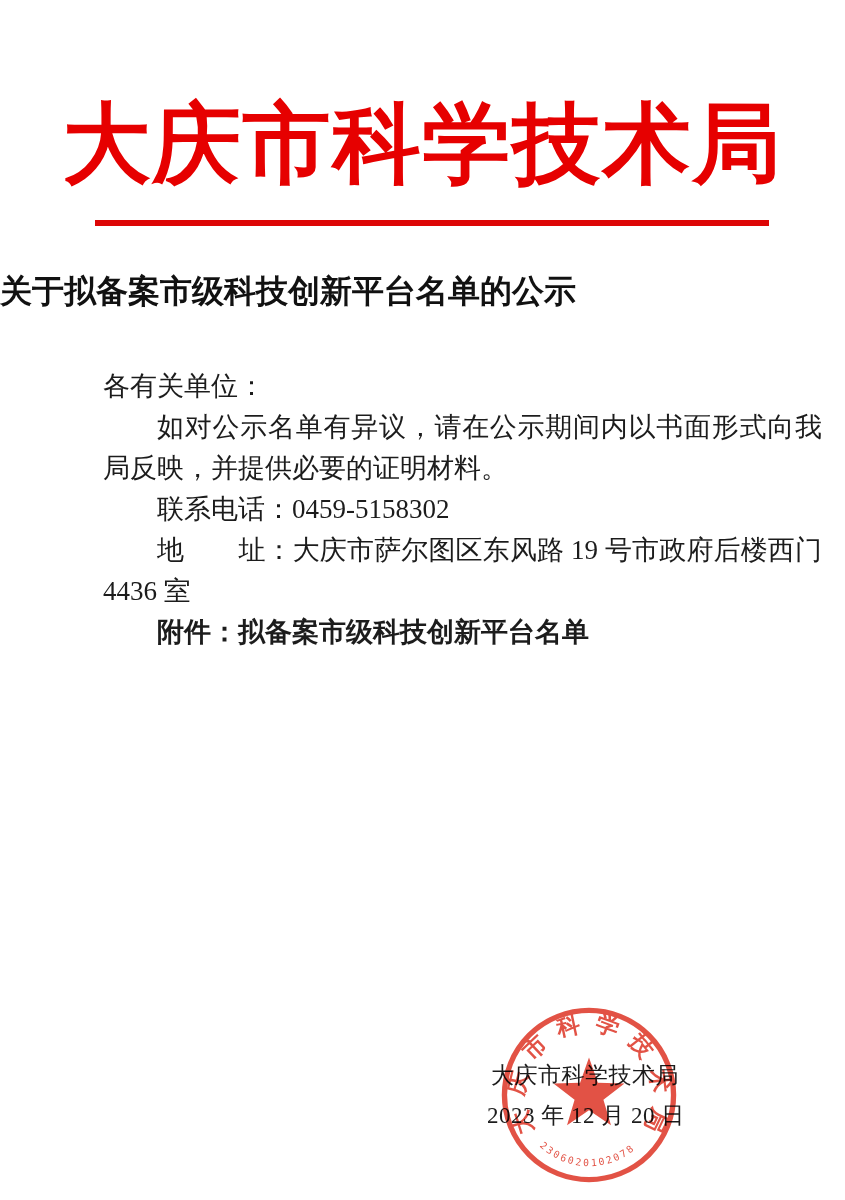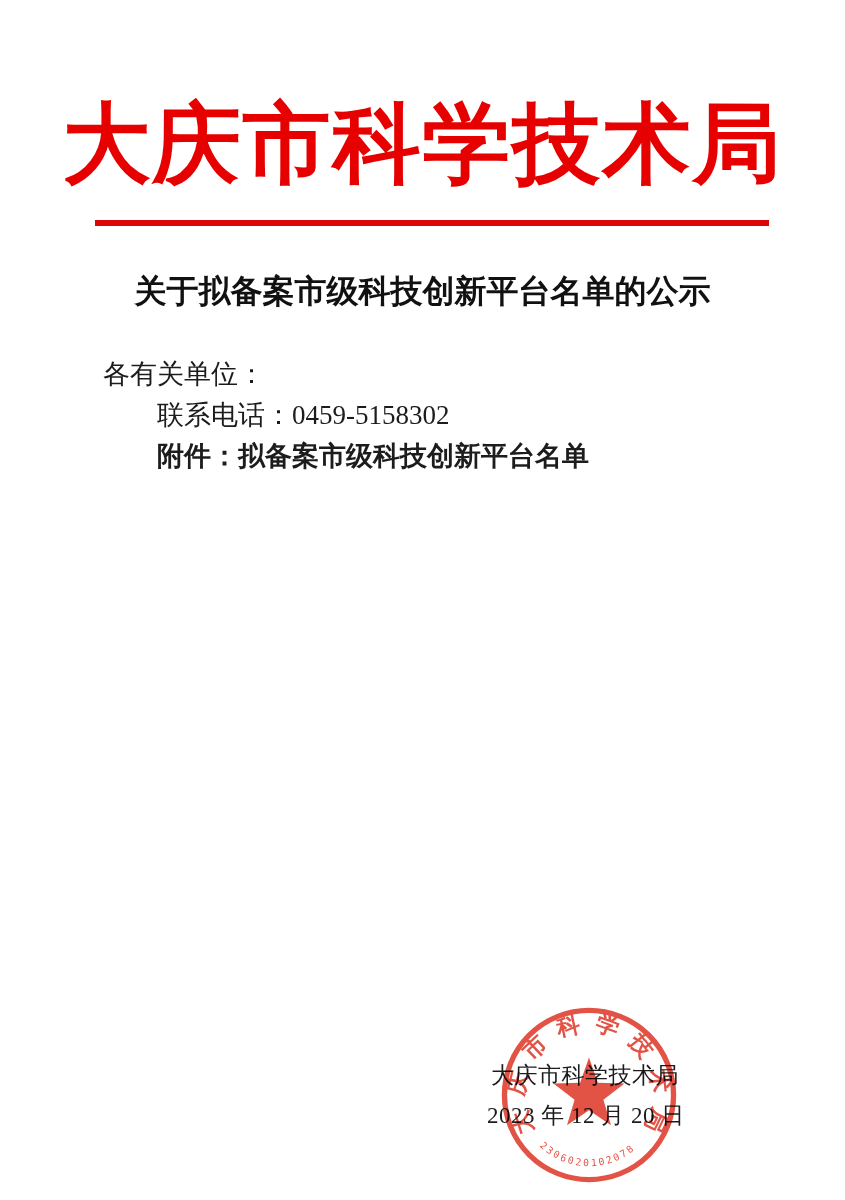--- a/index.html
+++ b/index.html
@@ -11,26 +11,26 @@
   .page{position:relative;width:845px;height:1200px;background:#ffffff;}
   .letterhead{
     margin-top:92px;text-align:center;
     color:#e60000;font-size:88px;font-weight:bold;
     letter-spacing:2px;line-height:1.2;white-space:nowrap;
   }
   .red-divider{
     margin:22px 0 0 95px;width:674px;height:6px;background:#dd0606;
   }
   .doc-title{
-    margin-top:44px;text-align:center;
+    margin-top:44px;text-align:left;
     font-size:32px;font-weight:bold;color:#111;
     letter-spacing:0px;white-space:nowrap;
   }
   .body-block{
-    margin-top:40px;padding:0 23px 0 103px;
+    margin-top:52px;padding:0 23px 0 103px;
     font-size:27px;line-height:41px;text-align:justify;
     color:#1c1c1c;
   }
   .body-block p{margin:0;}
   .indent{text-indent:2em;}
   .attachment{margin-top:29px;font-weight:bold;}
   .sig{
     position:absolute;white-space:nowrap;
     font-size:23px;color:#1c1c1c;letter-spacing:0.5px;
   }
@@ -51,21 +51,23 @@
 <div class="page">
 
   <div class="letterhead">大庆市科学技术局</div>
 
   <div class="red-divider"></div>
 
   <div class="doc-title">关于拟备案市级科技创新平台名单的公示</div>
 
   <div class="body-block">
     <p>各有关单位：</p>
+    <p class="indent">如对公示名单有异议，请在公示期间内以书面形式向我局反映，并提供必要的证明材料。</p>
     <p class="indent">联系电话：0459-5158302</p>
+    <p class="indent">地　　址：大庆市萨尔图区东风路 19 号市政府后楼西门 4436 室</p>
     <p class="indent attachment">附件：拟备案市级科技创新平台名单</p>
   </div>
 
   <div class="sig sig-org">大庆市科学技术局</div>
 
   <div class="sig sig-date">2023 年 12 月 20 日</div>
 
   <svg class="seal" viewBox="0 0 200 200">
     <circle cx="100" cy="100" r="95" fill="none" stroke-width="6" stroke="#de3a2b"></circle>
     <polygon points="100,58 110,86.2 139.9,87 116.2,105.3 124.7,134 100,117 75.3,134 83.8,105.3 60.1,87 90,86.2" fill="#de3a2b"></polygon>

